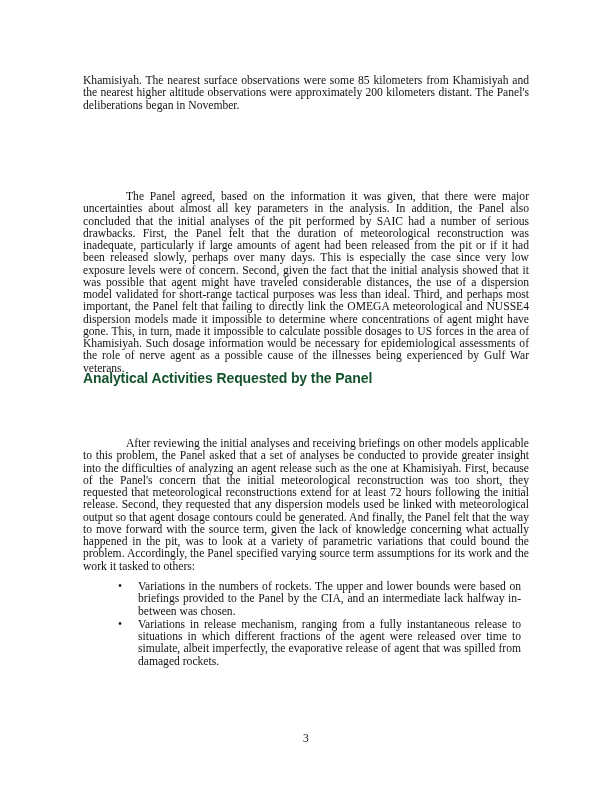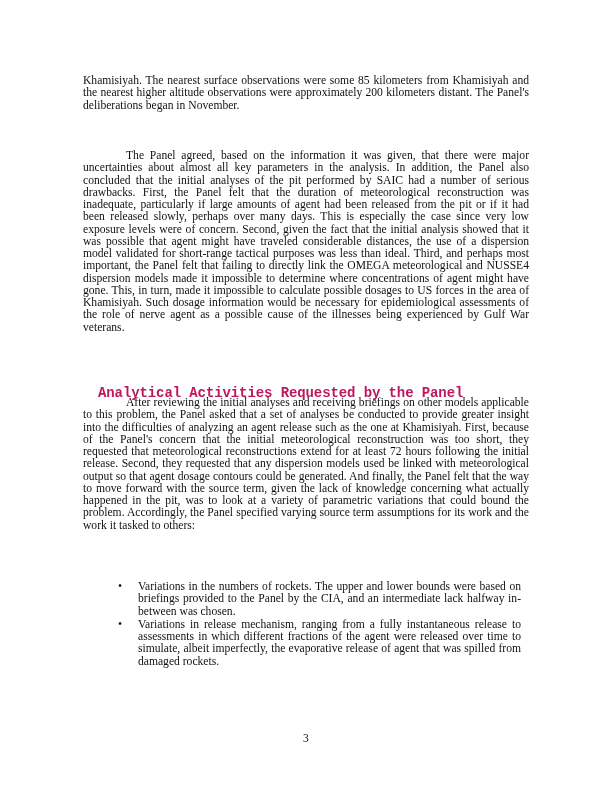--- a/index.html
+++ b/index.html
@@ -9,30 +9,30 @@
     position: absolute;
     left: 83px;
     width: 446px;
     font-family: "Liberation Serif", serif;
     font-size: 11.6px;
     line-height: 12.25px;
     color: #111111;
     text-align: justify;
     margin: 0;
   }
-  .indent { text-indent: 43px; }
+  .indent { text-indent: 43px; margin-top: 41px; }
   .heading {
     position: absolute;
     left: 83px;
     top: 370px;
-    font-family: Liberation Mono, monospace;
+    font-family: Liberation Sans, sans-serif;
     font-weight: bold;
     font-size: 14px;
-    color: #be185d;
-    margin: 15px;
+    color: #14532d;
+    margin: 0;
     letter-spacing: -0.1px;
   }
   .bullets {
     position: absolute;
     left: 115px;
     width: 406px;
     top: 581px;
     margin: 0;
     padding: 0;
     list-style: none;
@@ -76,19 +76,19 @@
 
   <p class="para indent" style="top:397px;">After reviewing the initial analyses and receiving briefings on other models applicable to this problem, the Panel asked that a set of analyses be conducted to provide greater insight into the difficulties of analyzing an agent release such as the one at Khamisiyah. First, because of the Panel's concern that the initial meteorological reconstruction was too short, they requested that meteorological reconstructions extend for at least 72 hours following the initial release. Second, they requested that any dispersion models used be linked with meteorological output so that agent dosage contours could be generated. And finally, the Panel felt that the way to move forward with the source term, given the lack of knowledge concerning what actually happened in the pit, was to look at a variety of parametric variations that could bound the problem. Accordingly, the Panel specified varying source term assumptions for its work and the work it tasked to others:</p>
 
   <ul class="bullets">
     <li>
       <span class="bullet-dot">•</span>
       <span>Variations in the numbers of rockets. The upper and lower bounds were based on briefings provided to the Panel by the CIA, and an intermediate lack halfway in-between was chosen.</span>
     </li>
     <li>
       <span class="bullet-dot">•</span>
-      <span>Variations in release mechanism, ranging from a fully instantaneous release to assessments in which different fractions of the agent were released over time to simulate, albeit imperfectly, the evaporative release of agent that was spilled from damaged rockets.</span>
+      <span>Variations in release mechanism, ranging from a fully instantaneous release to situations in which different fractions of the agent were released over time to simulate, albeit imperfectly, the evaporative release of agent that was spilled from damaged rockets.</span>
     </li>
   </ul>
 
   <div class="page-number">3</div>
 
 </div>
 
 </body></html>

